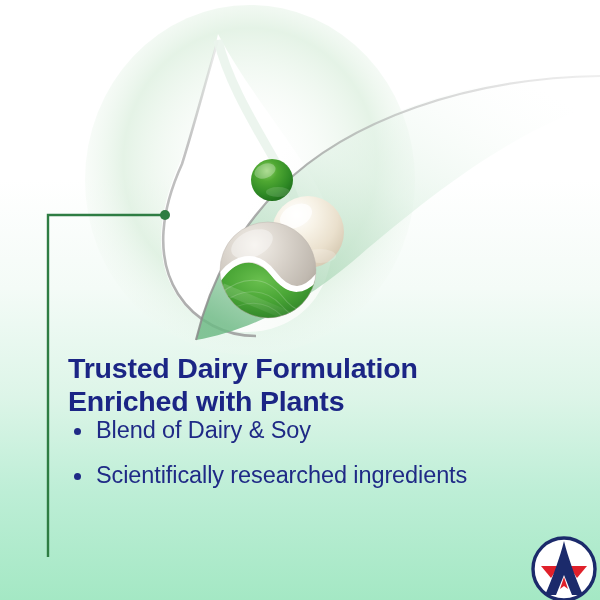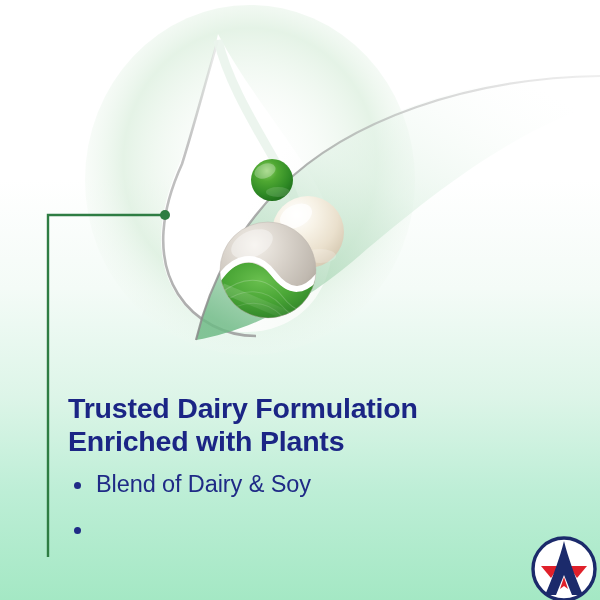--- a/index.html
+++ b/index.html
@@ -48,26 +48,25 @@
     width: 520px;
   }
 
   #headline {
     color: #1b2585;
     font-weight: bold;
     font-size: 28.5px;
     line-height: 1.17;
     letter-spacing: -0.2px;
     white-space: pre-line;
-    margin-top: 40px;
   }
 
   #bullets {
     list-style: none;
-    margin-top: 14px;
+    margin-top: 0;
   }
   #bullets li {
     position: relative;
     color: #1f2a86;
     font-size: 23.5px;
     line-height: 1.0;
     padding-left: 28px;
     margin-bottom: 22px;
     letter-spacing: -0.1px;
     white-space: nowrap;
@@ -249,20 +248,21 @@
     <h1 id="headline">Trusted Dairy Formulation
 Enriched with Plants</h1>
 
     <ul id="bullets">
       <li>
         <span class="dot"></span>
         <span>Blend of Dairy &amp; Soy</span>
       </li>
       <li>
         <span class="dot"></span>
+        <span>Scientifically researched ingredients</span>
       </li>
     </ul>
   </div>
 
   <svg id="logo" viewBox="0 0 72 72">
     <circle cx="36" cy="36" r="31" fill="#ffffff" stroke="#1b2a6b" stroke-width="3.4"></circle>
 
     <path d="M13,33 L31,33 L23,45 Z" fill="#e0202a"></path>
 
     <path d="M59,33 L41,33 L49,45 Z" fill="#e0202a"></path>

